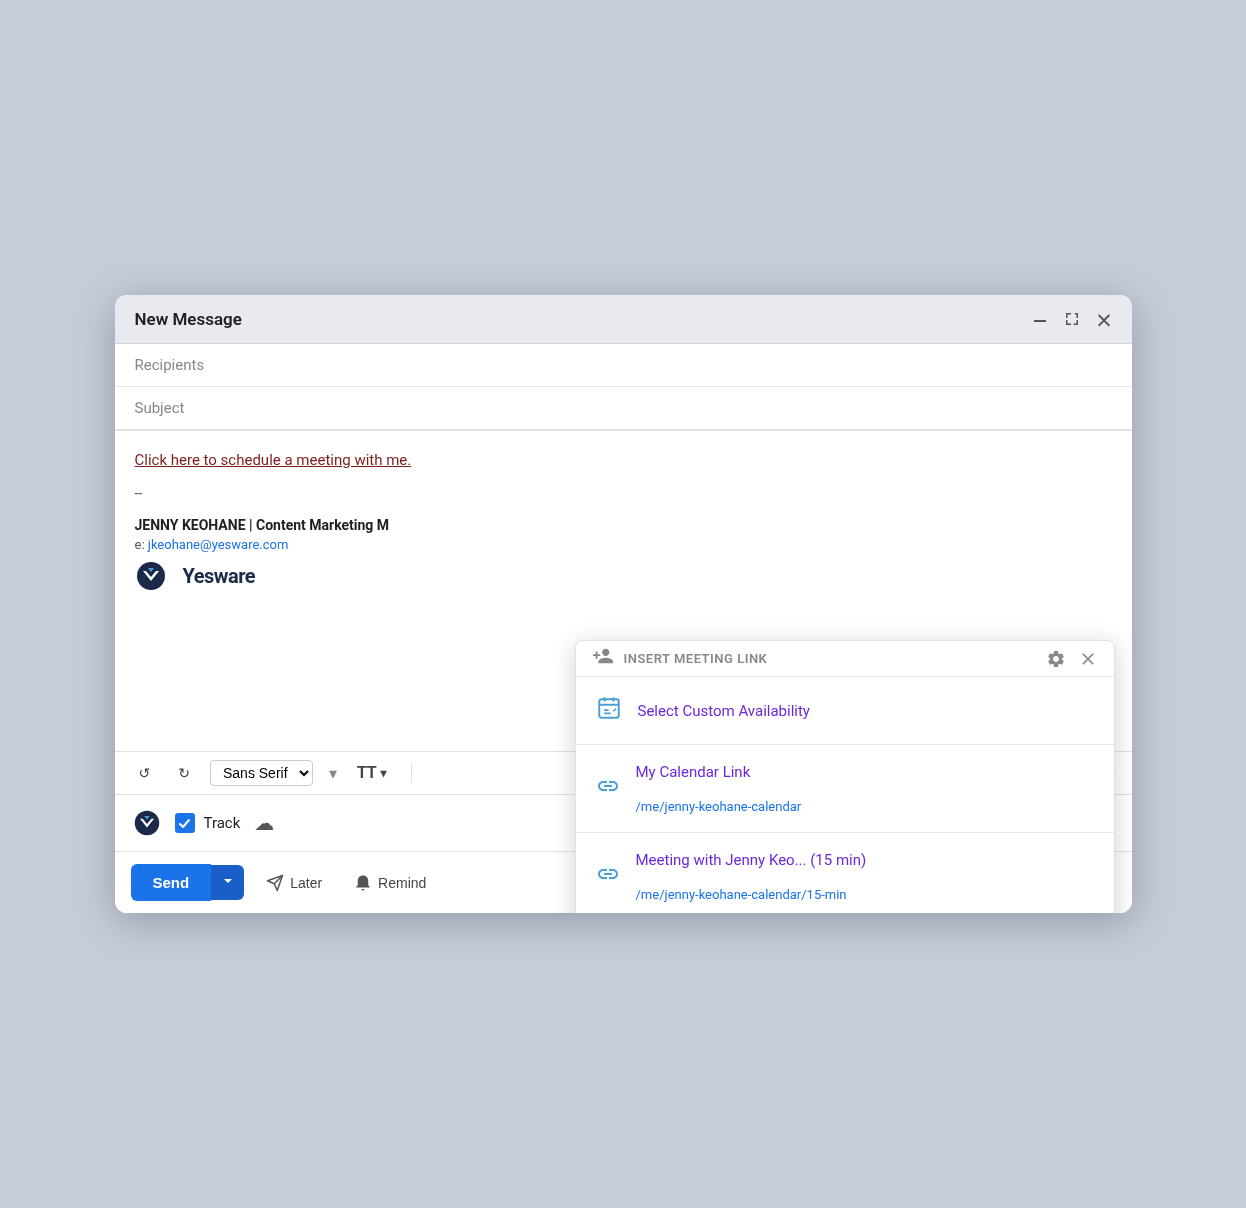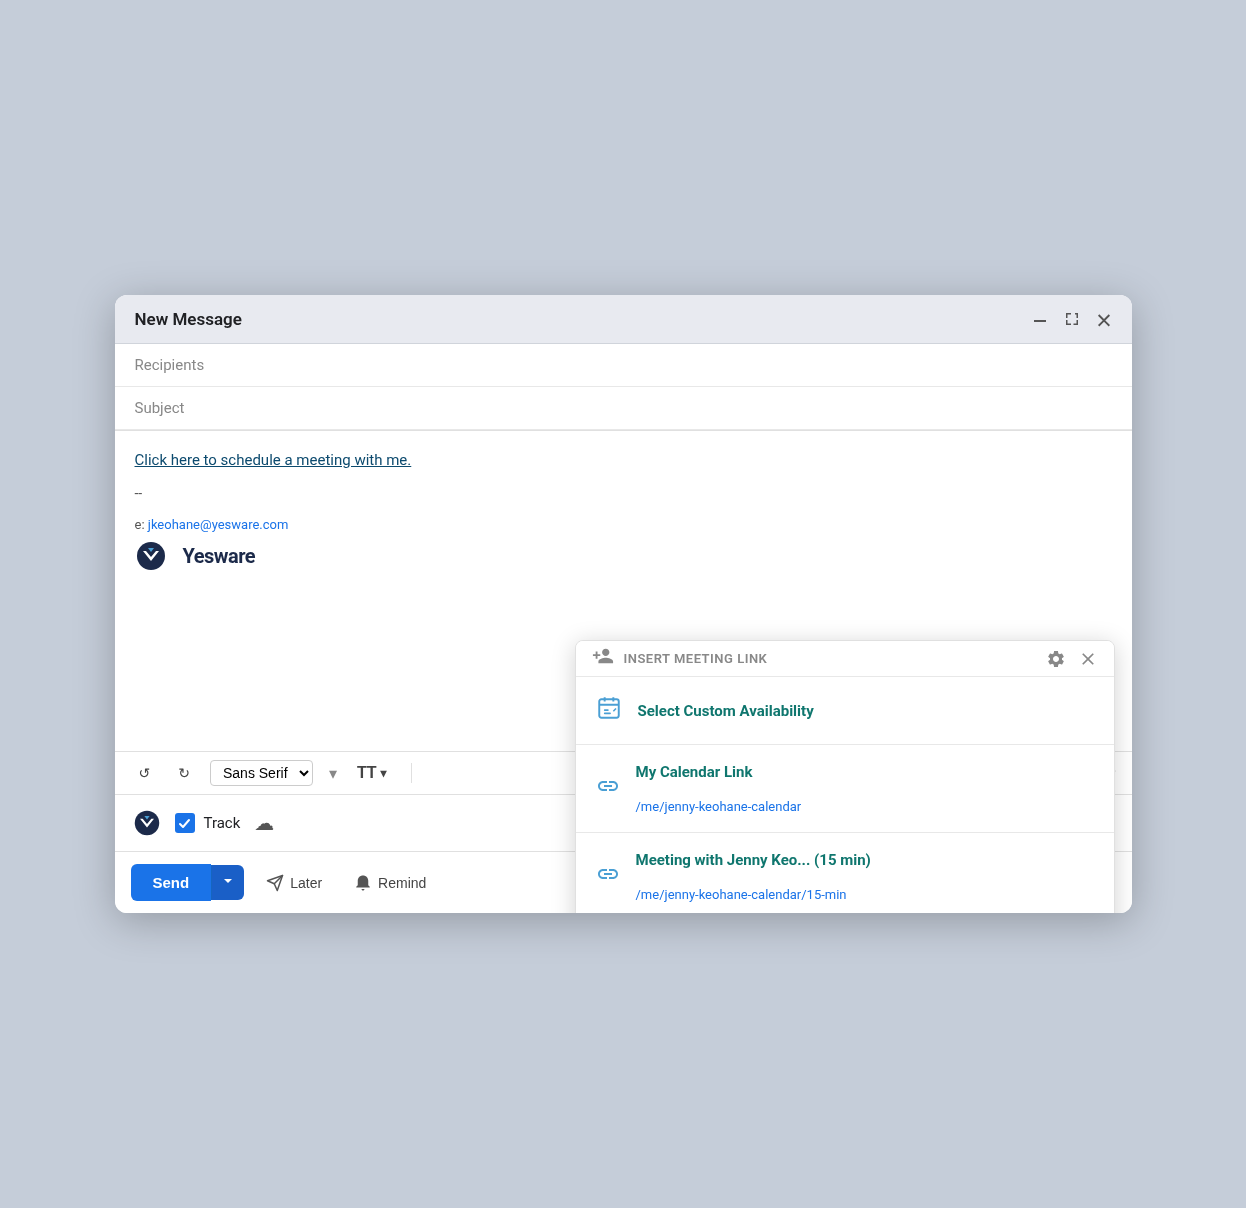--- a/index.html
+++ b/index.html
@@ -53,21 +53,21 @@
       font-size: 15px;
       color: #888;
     }
     .compose-body {
       padding: 20px 20px 10px 20px;
       min-height: 320px;
       font-size: 15px;
       color: #202124;
     }
     .schedule-link {
-      color: #0c4a6e;
+      color: #7f1d1d;
       text-decoration: underline;
       cursor: pointer;
       font-size: 15px;
     }
     .signature-divider {
       color: #555;
       margin: 16px 0;
       font-size: 14px;
     }
     .signature-name {
@@ -311,22 +311,22 @@
       gap: 16px;
     }
     .popup-item:last-child { border-bottom: none; }
     .popup-item-icon {
       color: #4a9fd4;
       font-size: 22px;
       flex-shrink: 0;
     }
     .popup-item-text .item-title {
       font-size: 15px;
-      color: #0f766e;
-      font-weight: 700;
+      color: #6d28d9;
+      font-weight: 400;
     }
     .popup-item-text .item-subtitle {
       font-size: 13px;
       color: #1a73e8;
       margin-top: 18px;
     }
   </style>
 </head>
 <body>
 
@@ -358,20 +358,23 @@
       <span>Recipients</span>
     </div>
     <div class="compose-field">
       <span>Subject</span>
     </div>
   </div>
 
   <div class="compose-body">
     <a class="schedule-link">Click here to schedule a meeting with me.</a>
     <div class="signature-divider">--</div>
+    <div class="signature-name">
+      <span>JENNY KEOHANE</span><span> | </span><span>Content Marketing M</span>
+    </div>
     <div class="signature-email">
       <span>e:</span>
       <a href="#">jkeohane@yesware.com</a>
     </div>
     <div class="yesware-logo">
 
       <svg class="yesware-icon" viewBox="0 0 32 32" xmlns="http://www.w3.org/2000/svg">
         <circle cx="16" cy="16" r="14" fill="#1c2a4a"></circle>
         <path d="M8 11 L16 21 L24 11 L21 11 L16 17 L11 11 Z" fill="white"></path>
         <path d="M13 8 L16 12 L19 8 Z" fill="#4a9fd4"></path>

